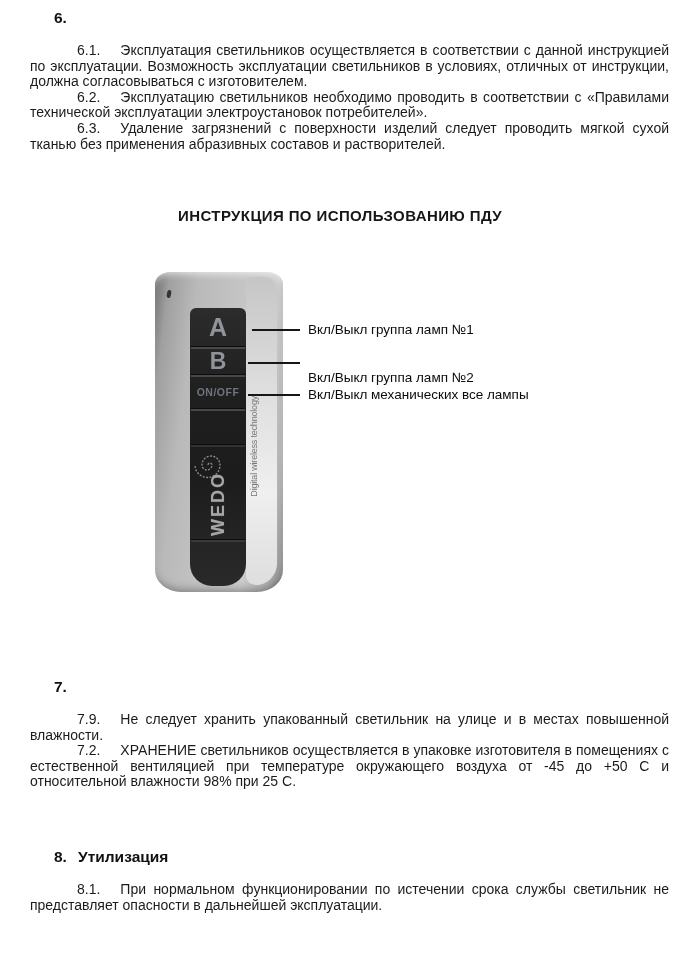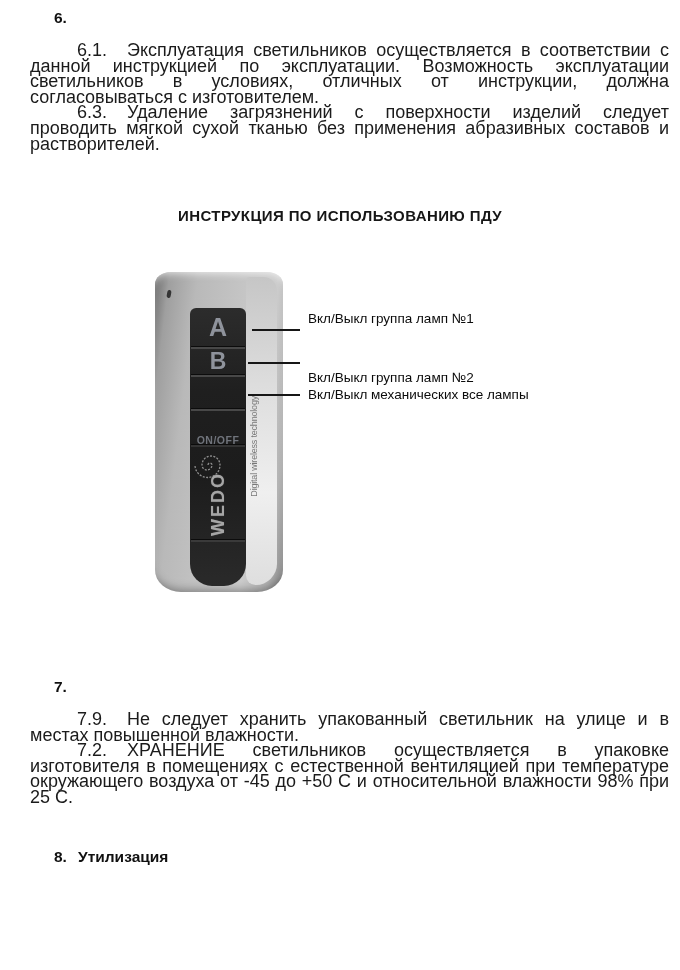--- a/index.html
+++ b/index.html
@@ -12,21 +12,21 @@
     overflow:hidden;
   }
   .sec { position:absolute; left:30px; right:11px; }
   .sec h2 {
     margin:0 0 16px 24px;
     font-size:15.5px; line-height:19px; font-weight:bold; color:#101010;
     display:flex;
   }
   .sec h2 .secnum { width:24px; flex-shrink:0; }
   .sec p {
-    margin:0; font-size:18px; line-height:15.6px;
+    margin:0; font-size:14px; line-height:15.6px;
     text-align:justify; text-indent:47px; color:#1b1b1b;
   }
   .sec p .pnum { }
   .sec p .ptab { display:inline-block; width:20px; }
   .pdu-heading {
     position:absolute; top:207px; left:0; width:680px;
     text-align:center; font-size:15px; font-weight:bold;
     letter-spacing:0.4px; color:#161616;
   }
   
@@ -47,21 +47,21 @@
     background:#343434; border-radius:2px; transform:rotate(10deg);
   }
   .remote-panel {
     position:absolute; left:35px; top:36px; width:56px; height:278px;
     background:linear-gradient(180deg,#2c2c2c 0%,#1f1f1f 30%,#1c1c1c 60%,#2a2a2a 100%);
     border-radius:6px 6px 22px 22px;
   }
   .rc-btn { position:absolute; left:0; width:56px; display:flex; align-items:center; justify-content:center; }
   .btn-a { top:0; height:38px; font-size:25px; font-weight:bold; color:#8f939c; }
   .btn-b { top:40px; height:26px; font-size:23px; font-weight:bold; color:#8f939c; }
-  .btn-onoff { top:68px; height:32px; font-size:10.5px; font-weight:bold; color:#70747c; letter-spacing:.5px;margin-top:48px; }
+  .btn-onoff { top:68px; height:32px; font-size:10.5px; font-weight:bold; color:#70747c; letter-spacing:.5px; }
   .rc-divider { position:absolute; left:1px; width:54px; height:2px; background:#484848; border-top:1px solid #0c0c0c; }
   .div-1 { top:38px; } .div-2 { top:66px; } .div-3 { top:100px; }
   .div-4 { top:136px; background:#333; } .div-5 { top:231px; background:#3a3a3a; }
   .wedo {
     position:absolute; left:50%; top:196px;
     transform:translate(-50%,-50%) rotate(-90deg);
     font-weight:bold; font-size:18px; letter-spacing:2px; color:#a6a6a6;
     white-space:nowrap; text-shadow:0 0 1px rgba(255,255,255,.25);
   }
   .swirl { position:absolute; left:3px; top:140px; }
@@ -75,32 +75,33 @@
   }
   
   .callout-line { position:absolute; height:2px; background:#161616; }
   .line-1 { left:252px; top:329px; width:48px; }
   .line-2 { left:248px; top:362px; width:52px; }
   .line-3 { left:248px; top:394px; width:52px; }
   .callout-label {
     position:absolute; left:308px;
     font-size:13.5px; line-height:15px; color:#0b0b0b; white-space:nowrap;
   }
-  .lab-1 { top:311px;text-align:right; } .lab-2 { top:370px; } .lab-3 { top:387px; }
+  .lab-1 { top:322px;text-align:right; } .lab-2 { top:370px; } .lab-3 { top:387px; }
 </style>
 </head>
 <body>
 
 <div class="page">
 
   <section class="sec" style="top:8px">
     <h2>
         <span class="secnum">6.</span>
       </h2>
     <p><span class="pnum">6.1.</span><span class="ptab"></span><span class="ptext">Эксплуатация светильников осуществляется в соответствии с данной инструкцией по эксплуатации. Возможность эксплуатации светильников в условиях, отличных от инструкции,  должна согласовываться с изготовителем.</span></p>
+    <p><span class="pnum">6.2.</span><span class="ptab"></span><span class="ptext">Эксплуатацию светильников необходимо проводить в соответствии с «Правилами технической эксплуатации электроустановок потребителей».</span></p>
     <p><span class="pnum">6.3.</span><span class="ptab"></span><span class="ptext">Удаление загрязнений с поверхности изделий следует проводить мягкой сухой тканью без применения абразивных составов и растворителей.</span></p>
   </section>
 
   <div class="pdu-heading">ИНСТРУКЦИЯ ПО ИСПОЛЬЗОВАНИЮ ПДУ</div>
 
   <div class="figure">
     <div class="remote-body"></div>
     <div class="remote-strip"></div>
     <div class="remote-led"></div>
     <div class="remote-panel">
@@ -141,15 +142,16 @@
       </h2>
     <p><span class="pnum">7.9.</span><span class="ptab"></span><span class="ptext">Не следует хранить упакованный светильник на улице и в местах повышенной влажности.</span></p>
     <p><span class="pnum">7.2.</span><span class="ptab"></span><span class="ptext">ХРАНЕНИЕ светильников осуществляется в упаковке изготовителя в помещениях с естественной вентиляцией при температуре окружающего воздуха от -45 до +50 С и относительной влажности 98% при 25 С.</span></p>
   </section>
 
   <section class="sec" style="top:847px">
     <h2>
         <span class="secnum">8.</span>
         <span>Утилизация</span>
       </h2>
+    <p><span class="pnum">8.1.</span><span class="ptab"></span><span class="ptext">При нормальном функционировании по истечении срока службы светильник не представляет опасности в дальнейшей эксплуатации.</span></p>
   </section>
 
 </div>
 
 </body></html>

